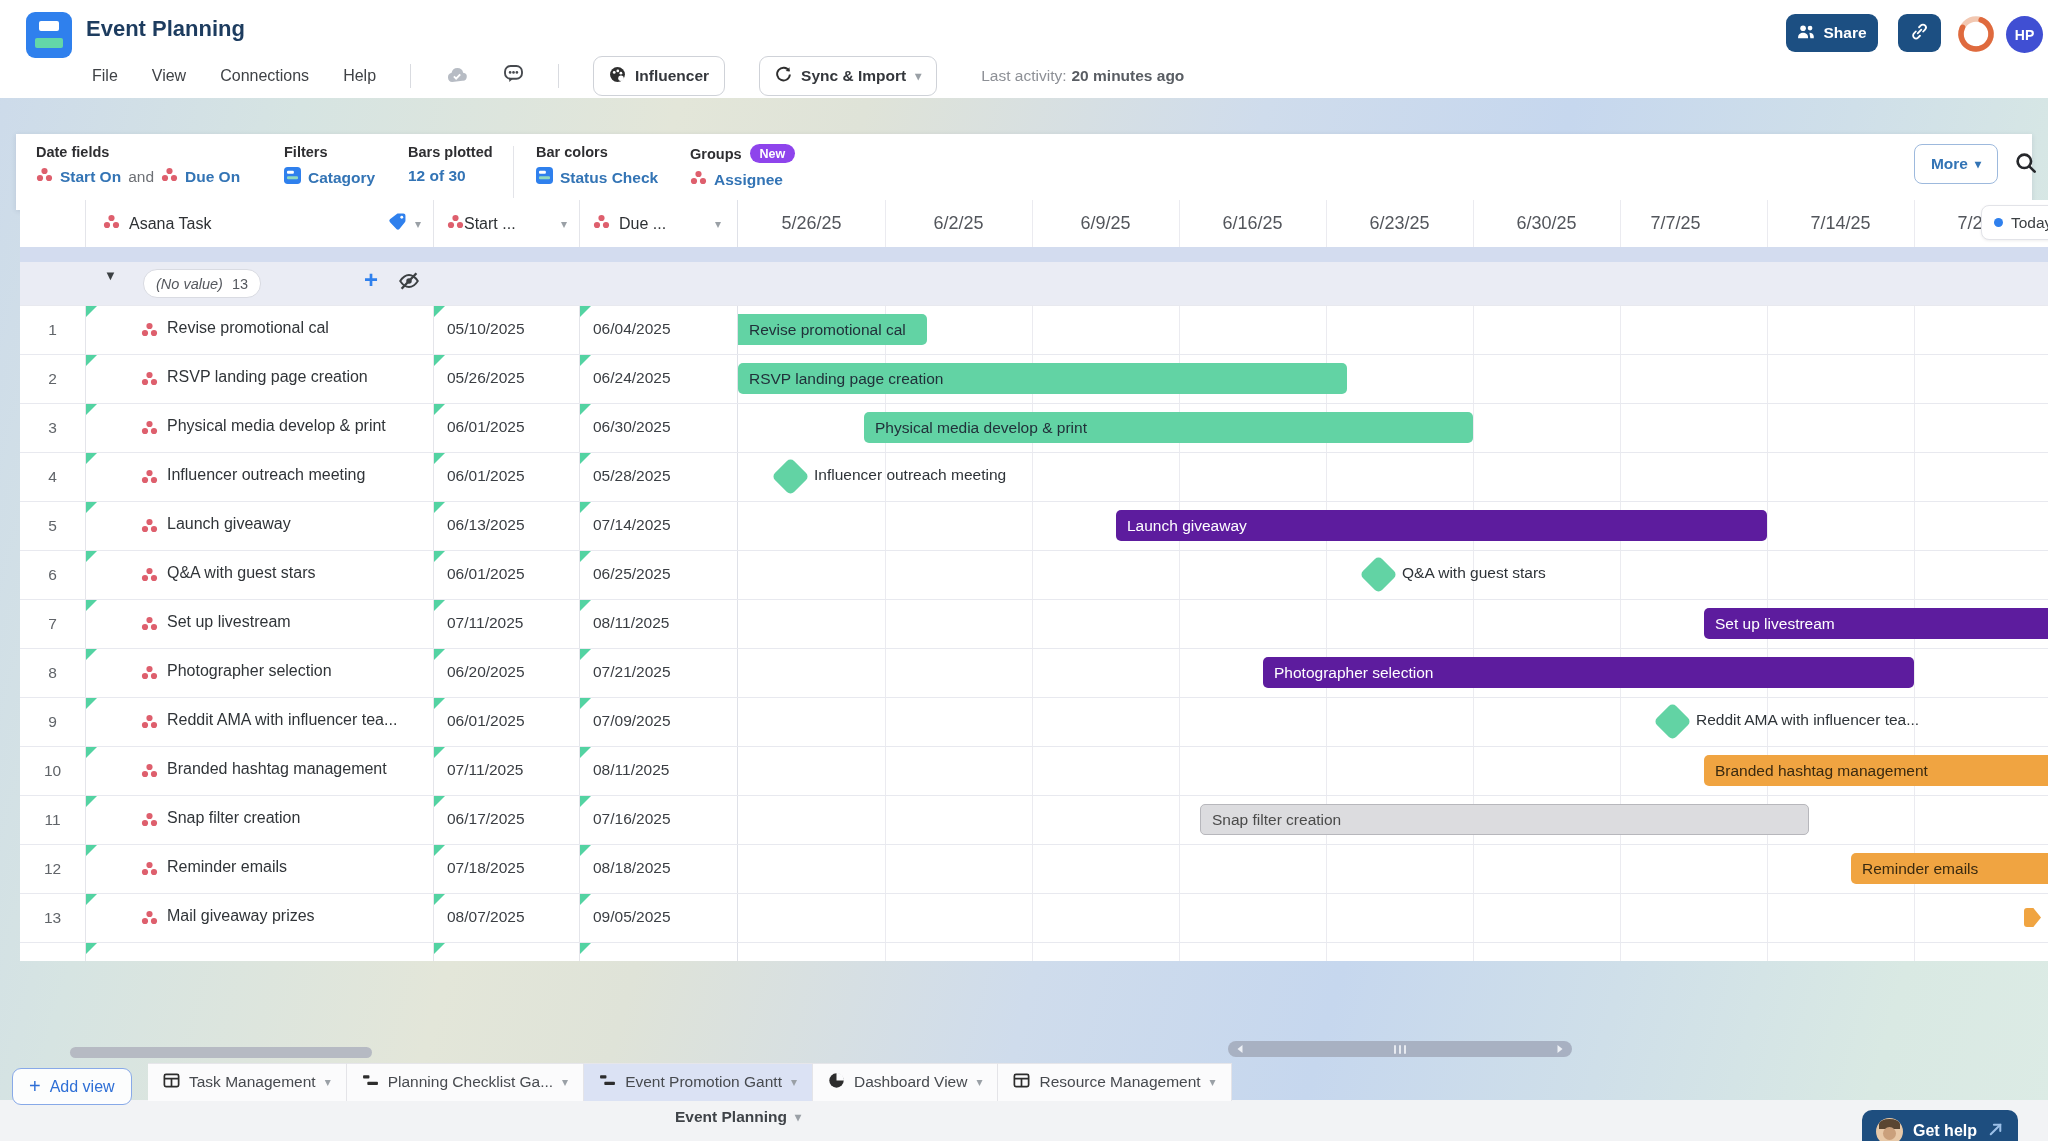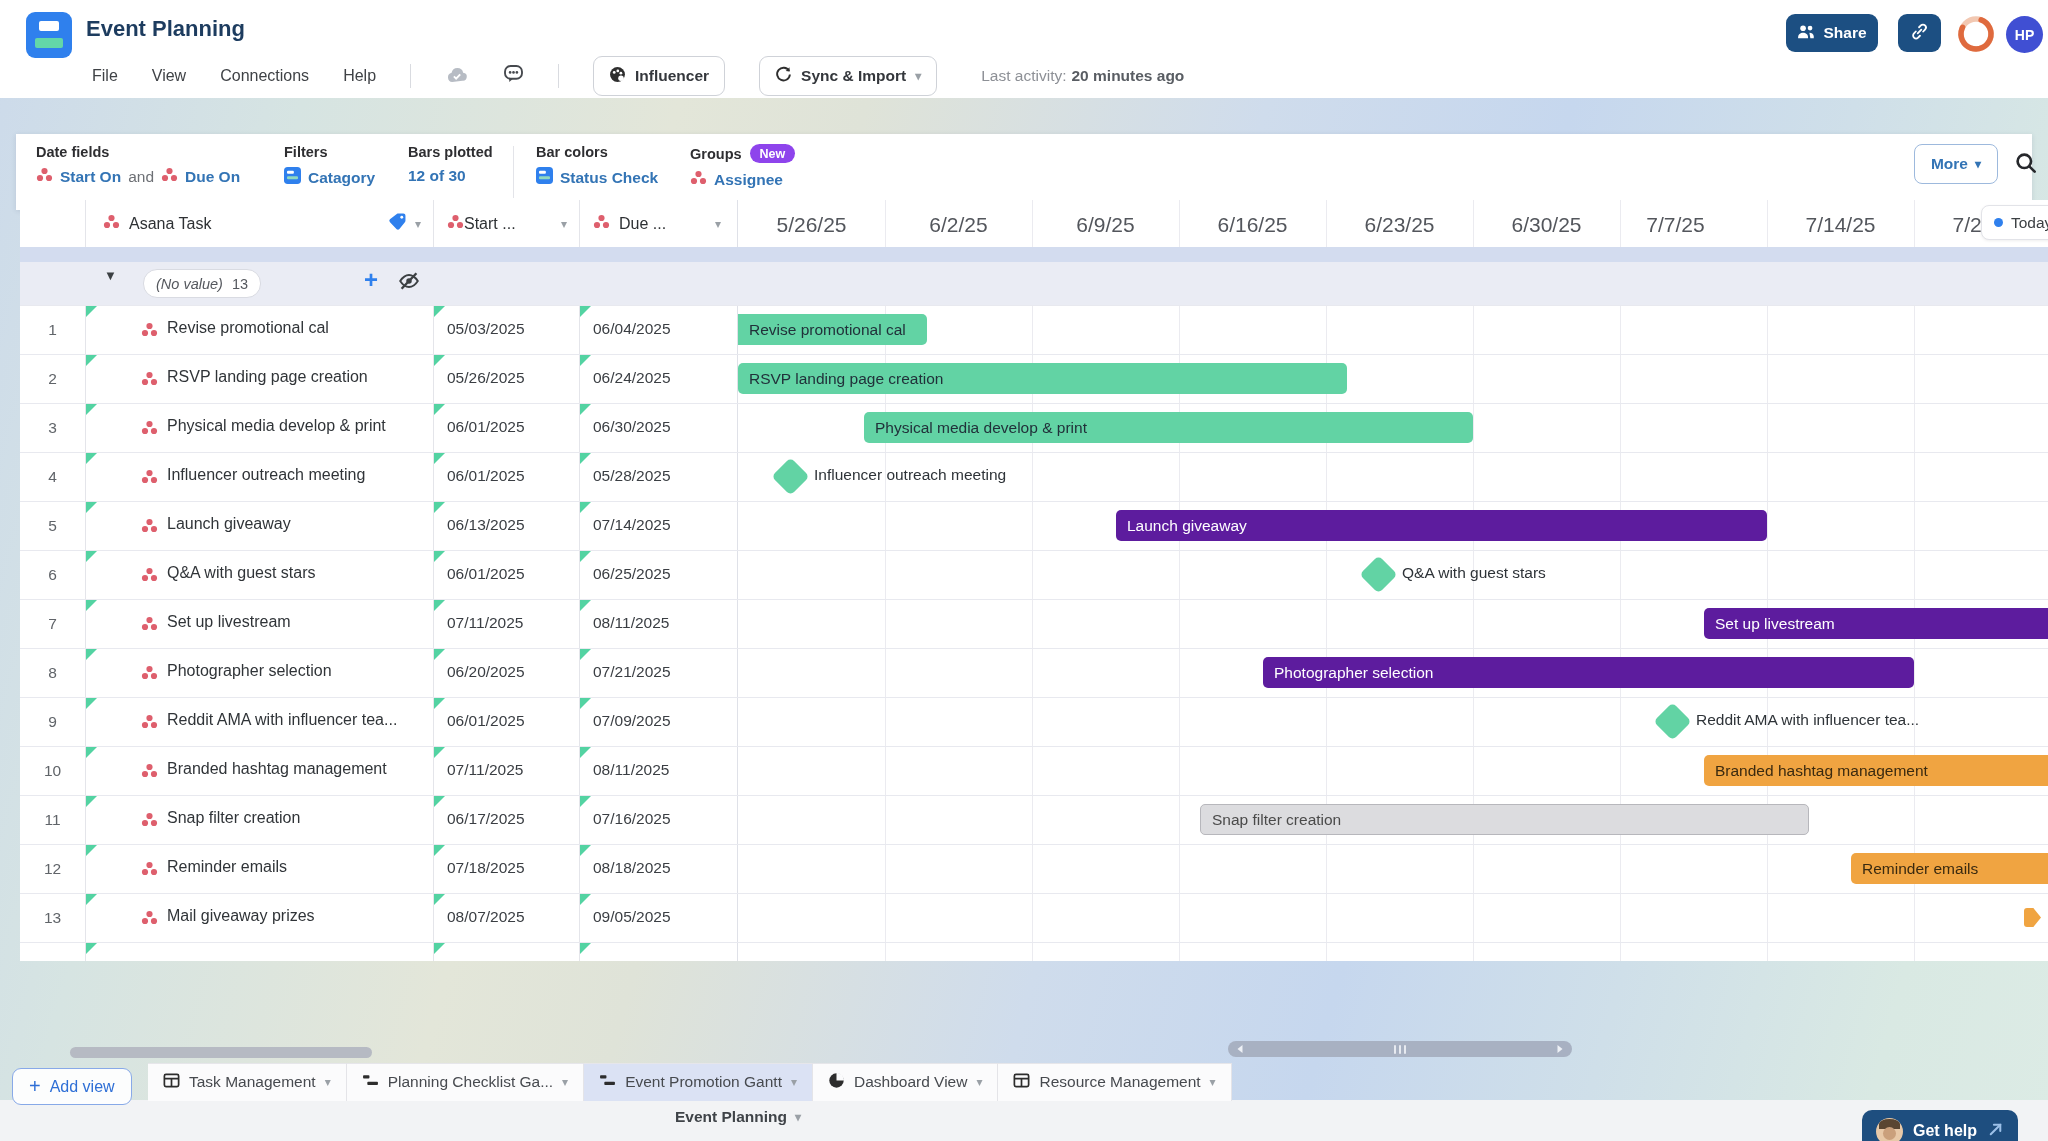--- a/index.html
+++ b/index.html
@@ -30,21 +30,21 @@
   .tval{margin-top:7px;display:flex;align-items:center;gap:7px;font-size:15.5px;font-weight:600;color:#3374b5;white-space:nowrap;}
   .tval .and{color:#6d7075;font-weight:400;}
   .newbadge{background:#8e44ec;color:#fff;font-size:12.5px;font-weight:700;padding:2.5px 10px;border-radius:11px;}
   .tooldiv{position:absolute;left:497px;top:12px;width:1px;height:52px;background:#e3e4e9;}
   .morebtn{position:absolute;left:1898px;top:10px;width:82px;height:38px;border:1.5px solid #9db9dd;border-radius:8px;color:#3374b5;font-size:15.5px;font-weight:600;display:flex;align-items:center;justify-content:center;gap:7px;background:#fff;}
 
   
   .tablebg{left:20px;top:200px;width:718px;height:761px;background:#fff;}
   .chartclip{left:738px;top:200px;width:1310px;height:761px;overflow:hidden;background:#fff;}
   .gridline{position:absolute;top:0;width:1px;height:761px;background:#ebebf0;}
-  .weeklabel{position:absolute;top:13px;width:147px;text-align:center;font-size:21px;color:#53565c;}
+  .weeklabel{position:absolute;top:13px;width:147px;text-align:center;font-size:18px;color:#53565c;}
   .vline{width:1px;background:#e4e5ea;top:200px;height:761px;}
   .hline{left:20px;width:2028px;height:1px;background:#e8e9ef;}
   .stripe{left:20px;top:247px;width:2028px;height:15px;background:#d3dcef;}
   .groupband{left:20px;top:262px;width:2028px;height:43px;background:#eaecf4;}
   .colhead{top:200px;height:47px;display:flex;align-items:center;font-size:16px;color:#2e3134;}
   .chev{color:#9aa0a6;font-size:12px;}
   .pill{background:#fff;border:1px solid #d9dbe2;border-radius:14px;height:27px;display:flex;align-items:center;gap:9px;padding:0 12px;font-size:14.5px;color:#55585e;}
   .pill .nv{font-style:italic;}
   .rownum{display:flex;align-items:center;justify-content:center;font-size:15.5px;color:#606469;}
   .cell{overflow:hidden;}
@@ -355,21 +355,21 @@
         <span class="tri"></span>
         <span style="position: absolute; left: 56px; top: 17px;"><svg width="17" height="16" viewBox="0 0 17 16" fill="#de5f6d">
             <circle cx="8.5" cy="4" r="3.1"></circle>
             <circle cx="4" cy="11" r="3.1"></circle>
             <circle cx="13" cy="11" r="3.1"></circle>
           </svg></span>
         <div class="namecell-text" style="position: absolute; left: 82px; top: 14px; width: 255px;">Revise promotional cal</div>
       </div>
       <div class="abs cell" style="left: 433px; top: 305px; width: 146px; height: 49px;">
         <span class="tri"></span>
-        <div class="datetext" style="position: absolute; left: 14px; top: 15px;">05/03/2025</div>
+        <div class="datetext" style="position: absolute; left: 14px; top: 15px;">05/10/2025</div>
       </div>
       <div class="abs cell" style="left: 579px; top: 305px; width: 154px; height: 49px;">
         <span class="tri"></span>
         <div class="datetext" style="position: absolute; left: 14px; top: 15px;">06/04/2025</div>
       </div>
       <div class="abs rownum" style="left: 20px; top: 354px; width: 65px; height: 49px;">2</div>
       <div class="abs cell" style="left: 85px; top: 354px; width: 348px; height: 49px;">
         <span class="tri"></span>
         <span style="position: absolute; left: 56px; top: 17px;"><svg width="17" height="16" viewBox="0 0 17 16" fill="#de5f6d">
             <circle cx="8.5" cy="4" r="3.1"></circle>

